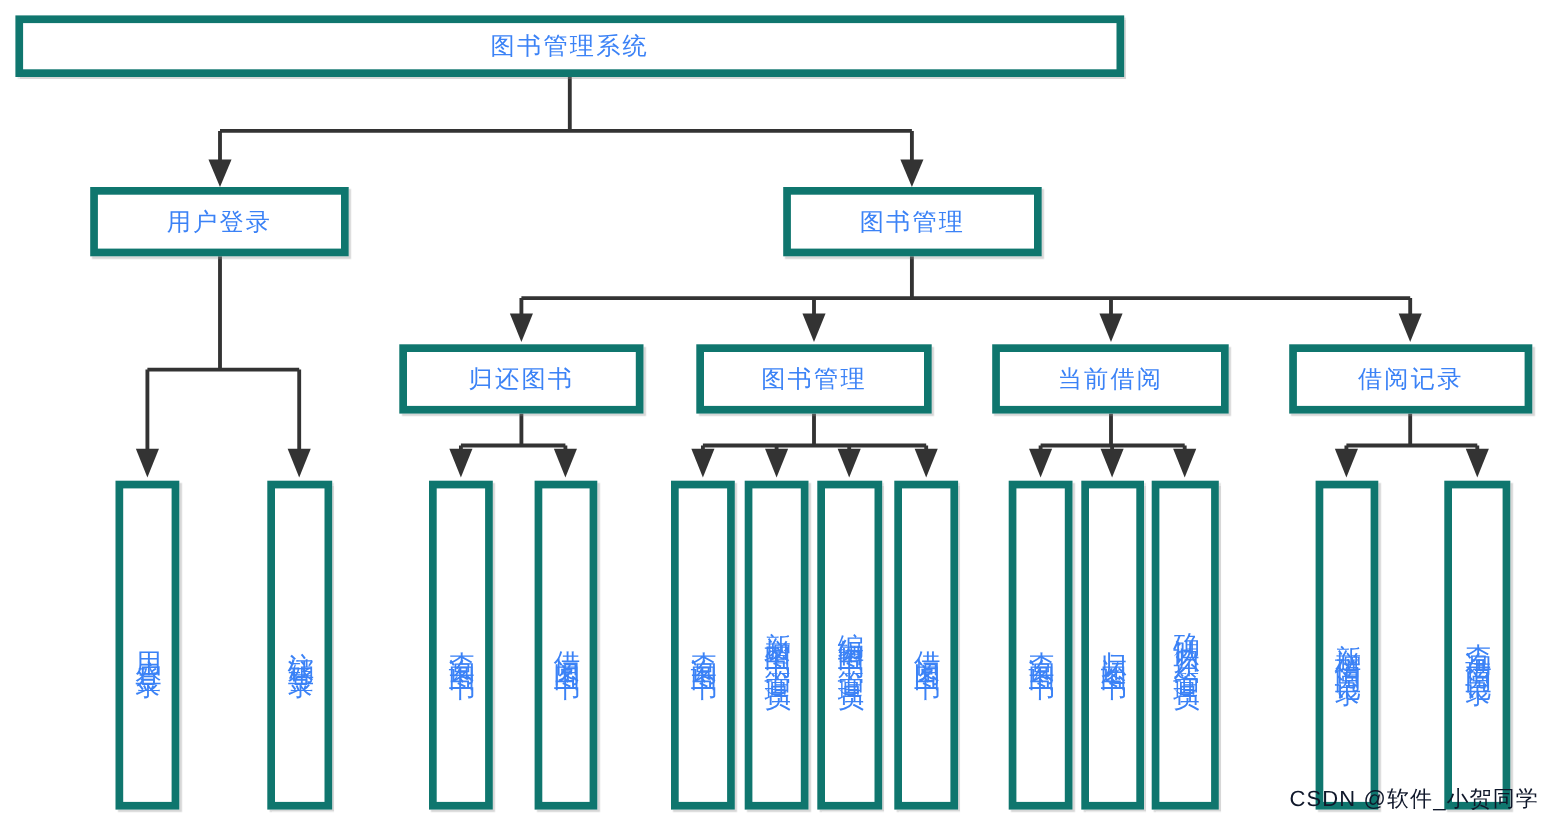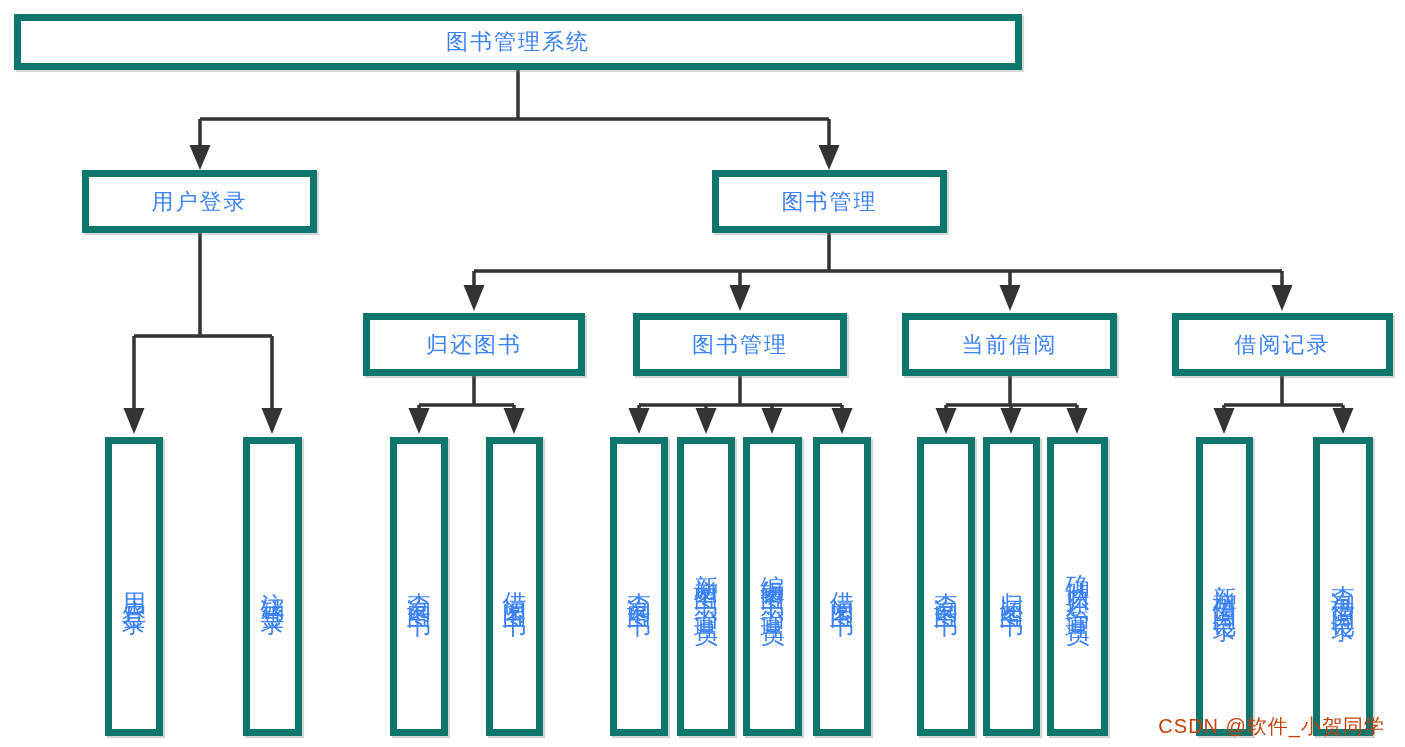--- a/index.html
+++ b/index.html
@@ -64,24 +64,24 @@
   .l6  { left: 677px;  width: 58px; }
   .l7  { left: 743px;  width: 59px; }
   .l8  { left: 813px;  width: 58px; }
   .l9  { left: 917px;  width: 58px; }
   .l10 { left: 983px;  width: 57px; }
   .l11 { left: 1047px; width: 61px; }
   .l12 { left: 1196px; width: 57px; }
   .l13 { left: 1313px; width: 60px; }
   #watermark {
     position: absolute;
-    right: 20px;
+    right: 6px;
     bottom: 7px;
     font-size: 20px;
-    color: #c2410c;
+    color: #0f172a;
     letter-spacing: 1px;
     z-index: 10;
     white-space: nowrap;
   }
   svg path { stroke: #333333; stroke-width: 3.5; fill: none; }
   svg polygon { fill: #333333; stroke: none; }
 </style>
 </head>
 <body>
 

